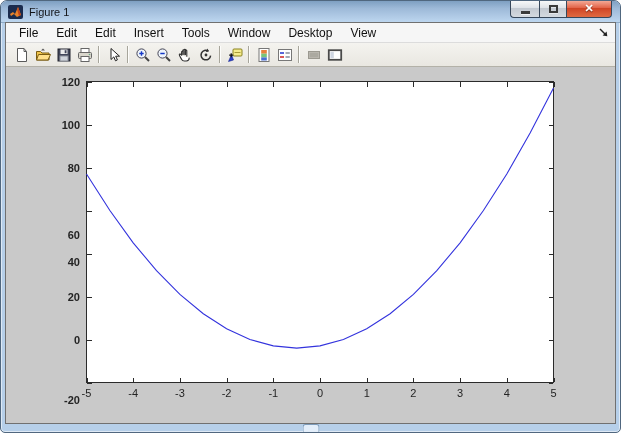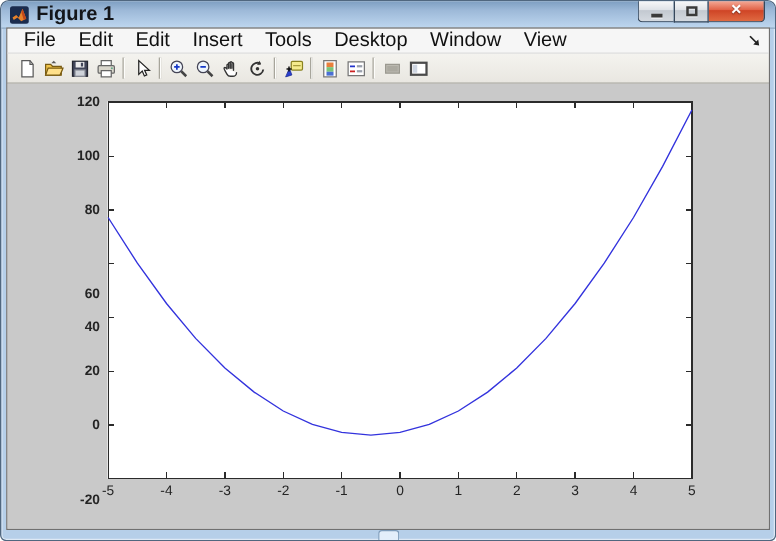--- a/index.html
+++ b/index.html
@@ -5,39 +5,39 @@
   html,body{margin:0;padding:0;background:#ffffff;font-family:"Liberation Sans",sans-serif;}
   .window{position:relative;width:621px;height:433px;background:#b6cfe9;border:1px solid #50677f;
           border-radius:7px 7px 5px 5px;box-sizing:border-box;overflow:hidden;
           box-shadow:inset 0 0 0 1px rgba(255,255,255,.55);}
   
   .titlebar{position:absolute;left:0;right:0;top:0;height:21px;
             background:linear-gradient(180deg,#7e9fc2 0%,#9db9d8 35%,#bdd6ef 100%);
             border-bottom:1px solid #8ea9c4;display:flex;align-items:center;}
   .app-icon{width:15px;height:14px;margin-left:7px;border-radius:2px;background:#1b2c4e;
             display:flex;align-items:center;justify-content:center;flex:none;}
-  .title-text{margin-left:6px;font-size:16px;font-weight:bold;color:#14161a;}
+  .title-text{margin-left:6px;font-size:11px;font-weight:normal;color:#14161a;}
   .winbtns{position:absolute;top:-1px;right:8px;display:flex;height:18px;}
   .winbtn{height:18px;border:1px solid #37475a;border-top:none;box-sizing:border-box;
           display:flex;align-items:center;justify-content:center;
           background:linear-gradient(180deg,#fbfbfb 0%,#dfe3e8 45%,#c3c9d1 50%,#d5dae0 100%);}
   .winbtn.min{width:29px;border-radius:0 0 0 4px;border-right:none;}
   .winbtn.max{width:28px;}
   .winbtn.close{width:45px;border-radius:0 0 4px 0;border-left:none;
           background:linear-gradient(180deg,#f6b2a0 0%,#e2654a 45%,#cf4526 50%,#e06a42 100%);}
   .glyph-min{width:9px;height:3px;background:#3a3a3a;box-shadow:0 1px 0 rgba(255,255,255,.65);margin-top:7px;}
   .glyph-max{width:9px;height:8px;border:2px solid #3a3a3a;box-sizing:border-box;background:transparent;
              box-shadow:0 1px 0 rgba(255,255,255,.5);}
   .glyph-close{color:#fff;font-size:11px;font-weight:bold;line-height:1;text-shadow:0 1px 1px rgba(0,0,0,.45);}
   
   .client{position:absolute;left:4px;right:4px;top:21px;bottom:8px;background:#c9c9c9;
           border:1px solid #707070;box-sizing:border-box;display:flex;flex-direction:column;}
   .menubar{height:20px;flex:none;background:#f6f6f6;border-bottom:1px solid #dcdcdc;
            display:flex;align-items:center;padding-left:4px;box-sizing:border-box;}
-  .menu-item{font-size:16px;color:#101010;font-weight:500;padding:6px 9px;cursor:default;}
+  .menu-item{font-size:12px;color:#101010;font-weight:500;padding:6px 9px;cursor:default;}
   .dock-arrow{margin-left:auto;margin-right:5px;width:14px;height:14px;display:flex;align-items:center;justify-content:center;}
   .toolbar{height:24px;flex:none;background:linear-gradient(180deg,#f4f3ef,#e9e7e1);
            border-bottom:1px solid #b3b1a8;display:flex;align-items:center;padding-left:5px;box-sizing:border-box;}
   .tb-btn{width:21px;height:20px;display:flex;align-items:center;justify-content:center;border-radius:2px;}
   .tb-btn.disabled{opacity:.95;}
   .tb-ic{width:16px;height:16px;display:block;}
   .tb-ic svg{display:block;}
   .tb-sep{width:1px;height:17px;background:#a7a59b;border-right:1px solid #fdfdfb;margin:0 3px;flex:none;}
   
   .canvas{flex:1;position:relative;background:#c9c9c9;}
@@ -79,22 +79,22 @@
 
   <div class="client">
 
     <div class="menubar">
 
       <span class="menu-item">File</span>
         <span class="menu-item">Edit</span>
         <span class="menu-item">Edit</span>
         <span class="menu-item">Insert</span>
         <span class="menu-item">Tools</span>
+        <span class="menu-item">Window</span>
         <span class="menu-item">Desktop</span>
-        <span class="menu-item">Window</span>
         <span class="menu-item">View</span>
         <span class="dock-arrow">
         <svg width="11" height="11" viewBox="0 0 11 11">
           <path d="M2 2 L7 7" stroke="#222" stroke-width="1.4" fill="none"></path>
           <path d="M9.3 9.3 L4.6 8.6 L8.6 4.6 Z" fill="#222"></path>
         </svg>
       </span>
     </div>
 
     <div class="toolbar">

